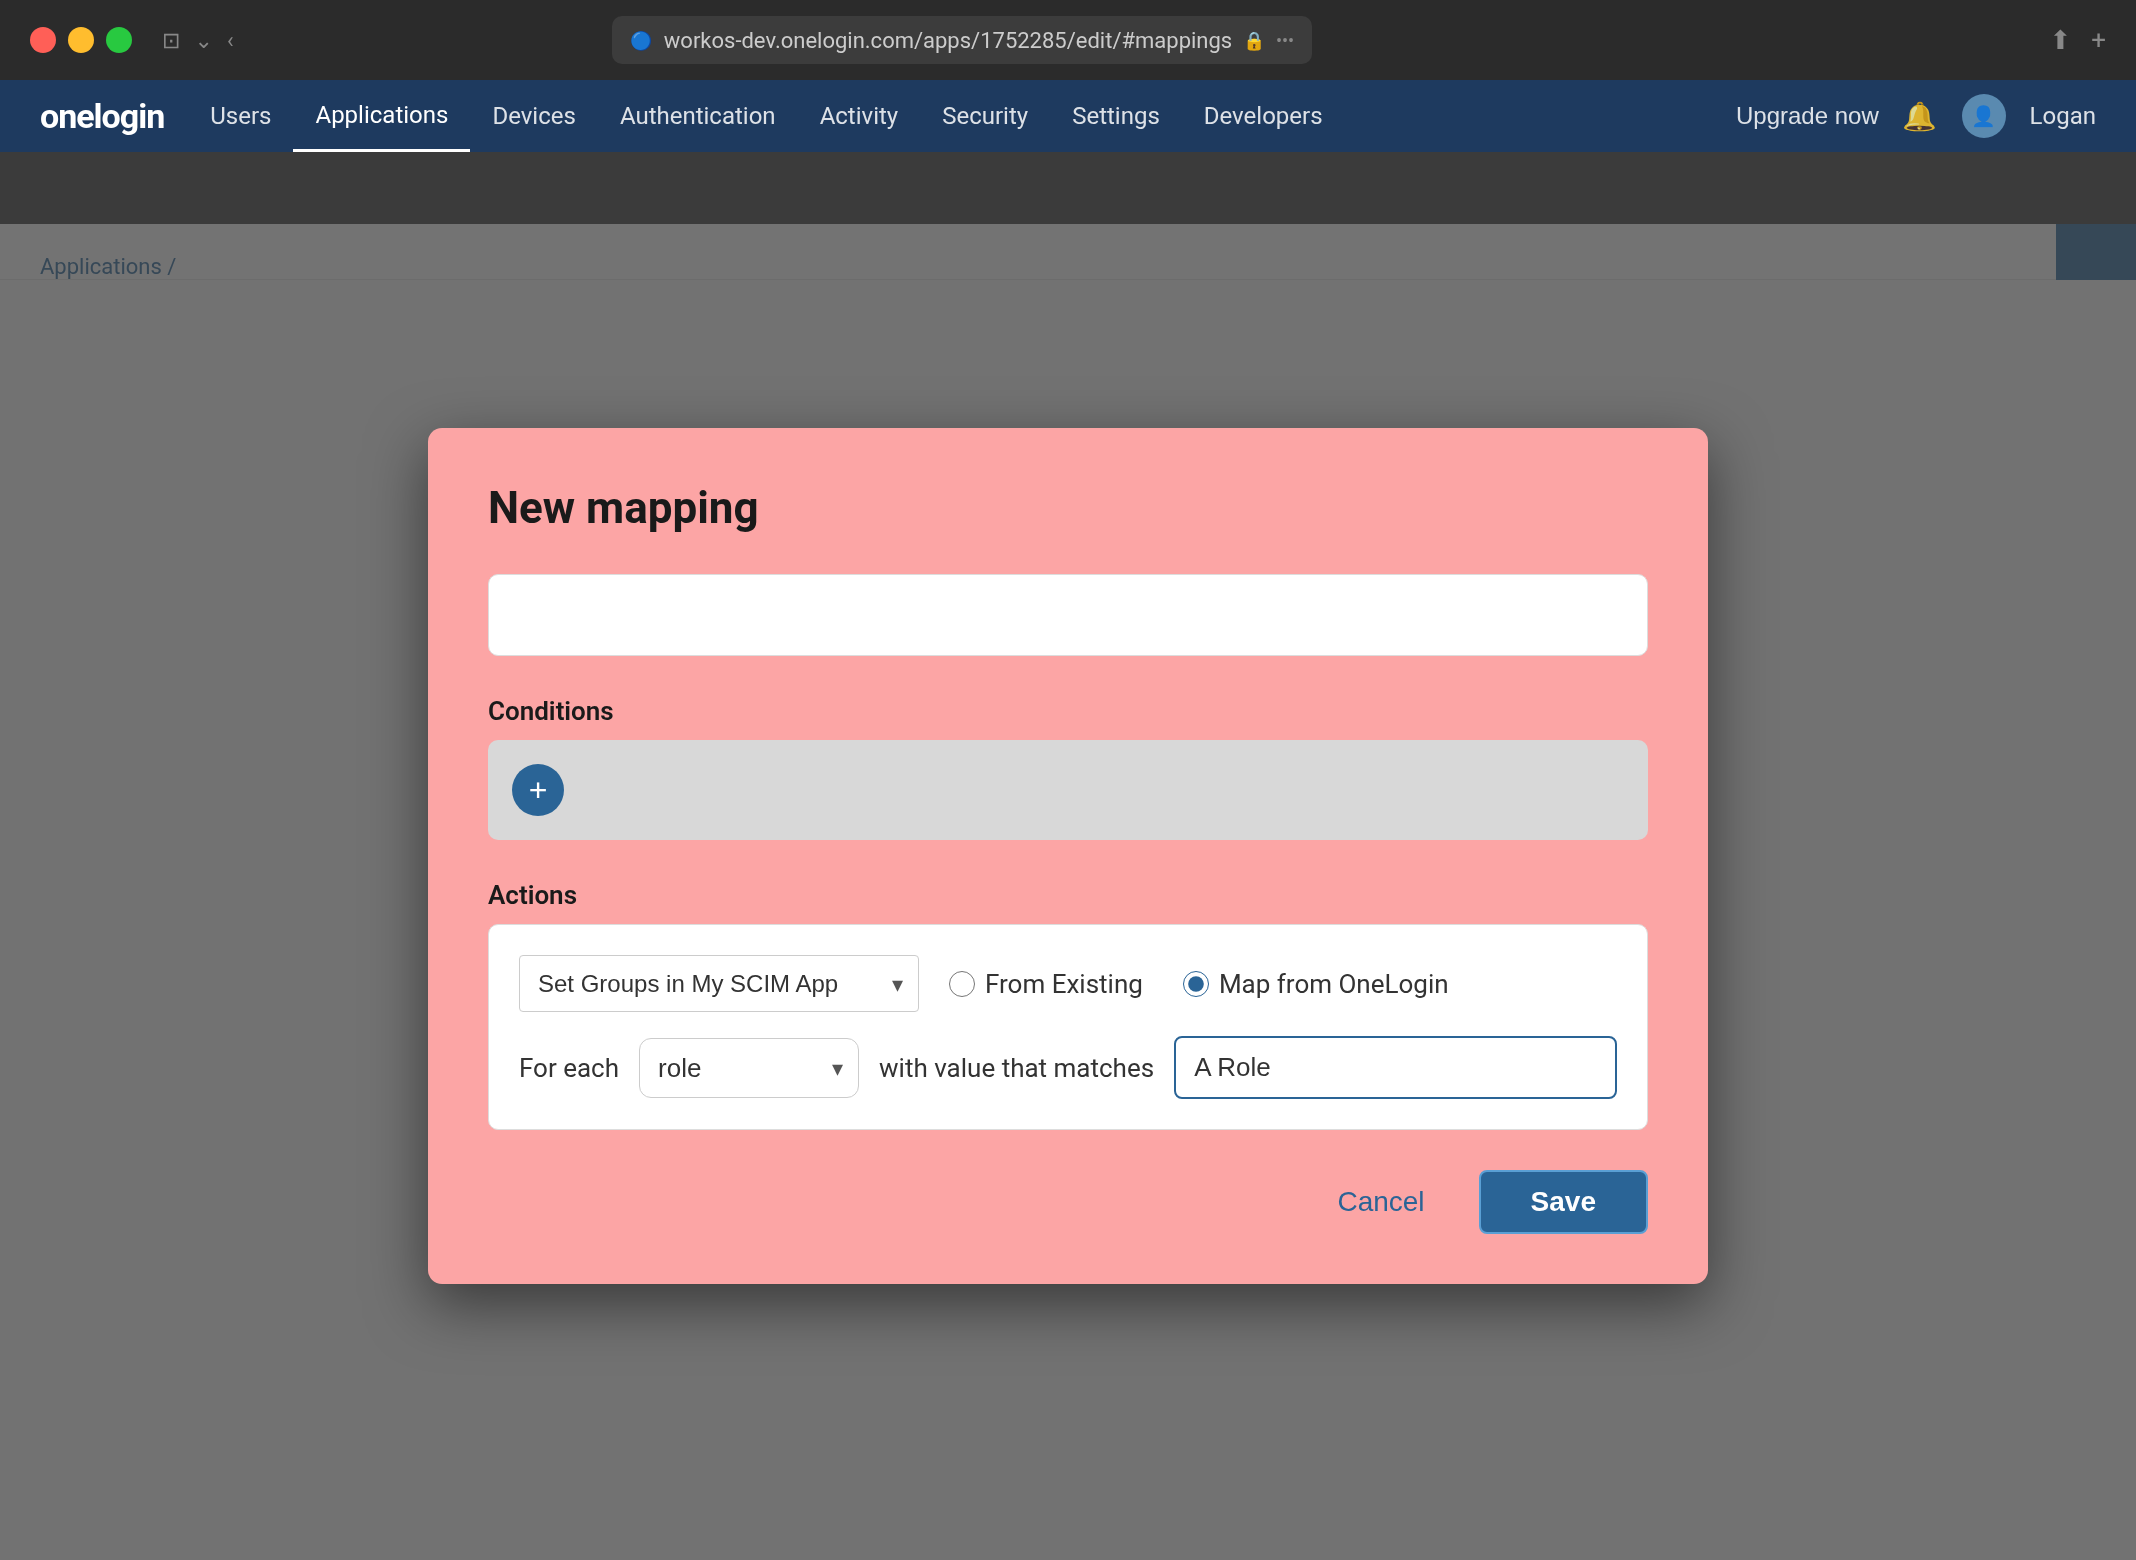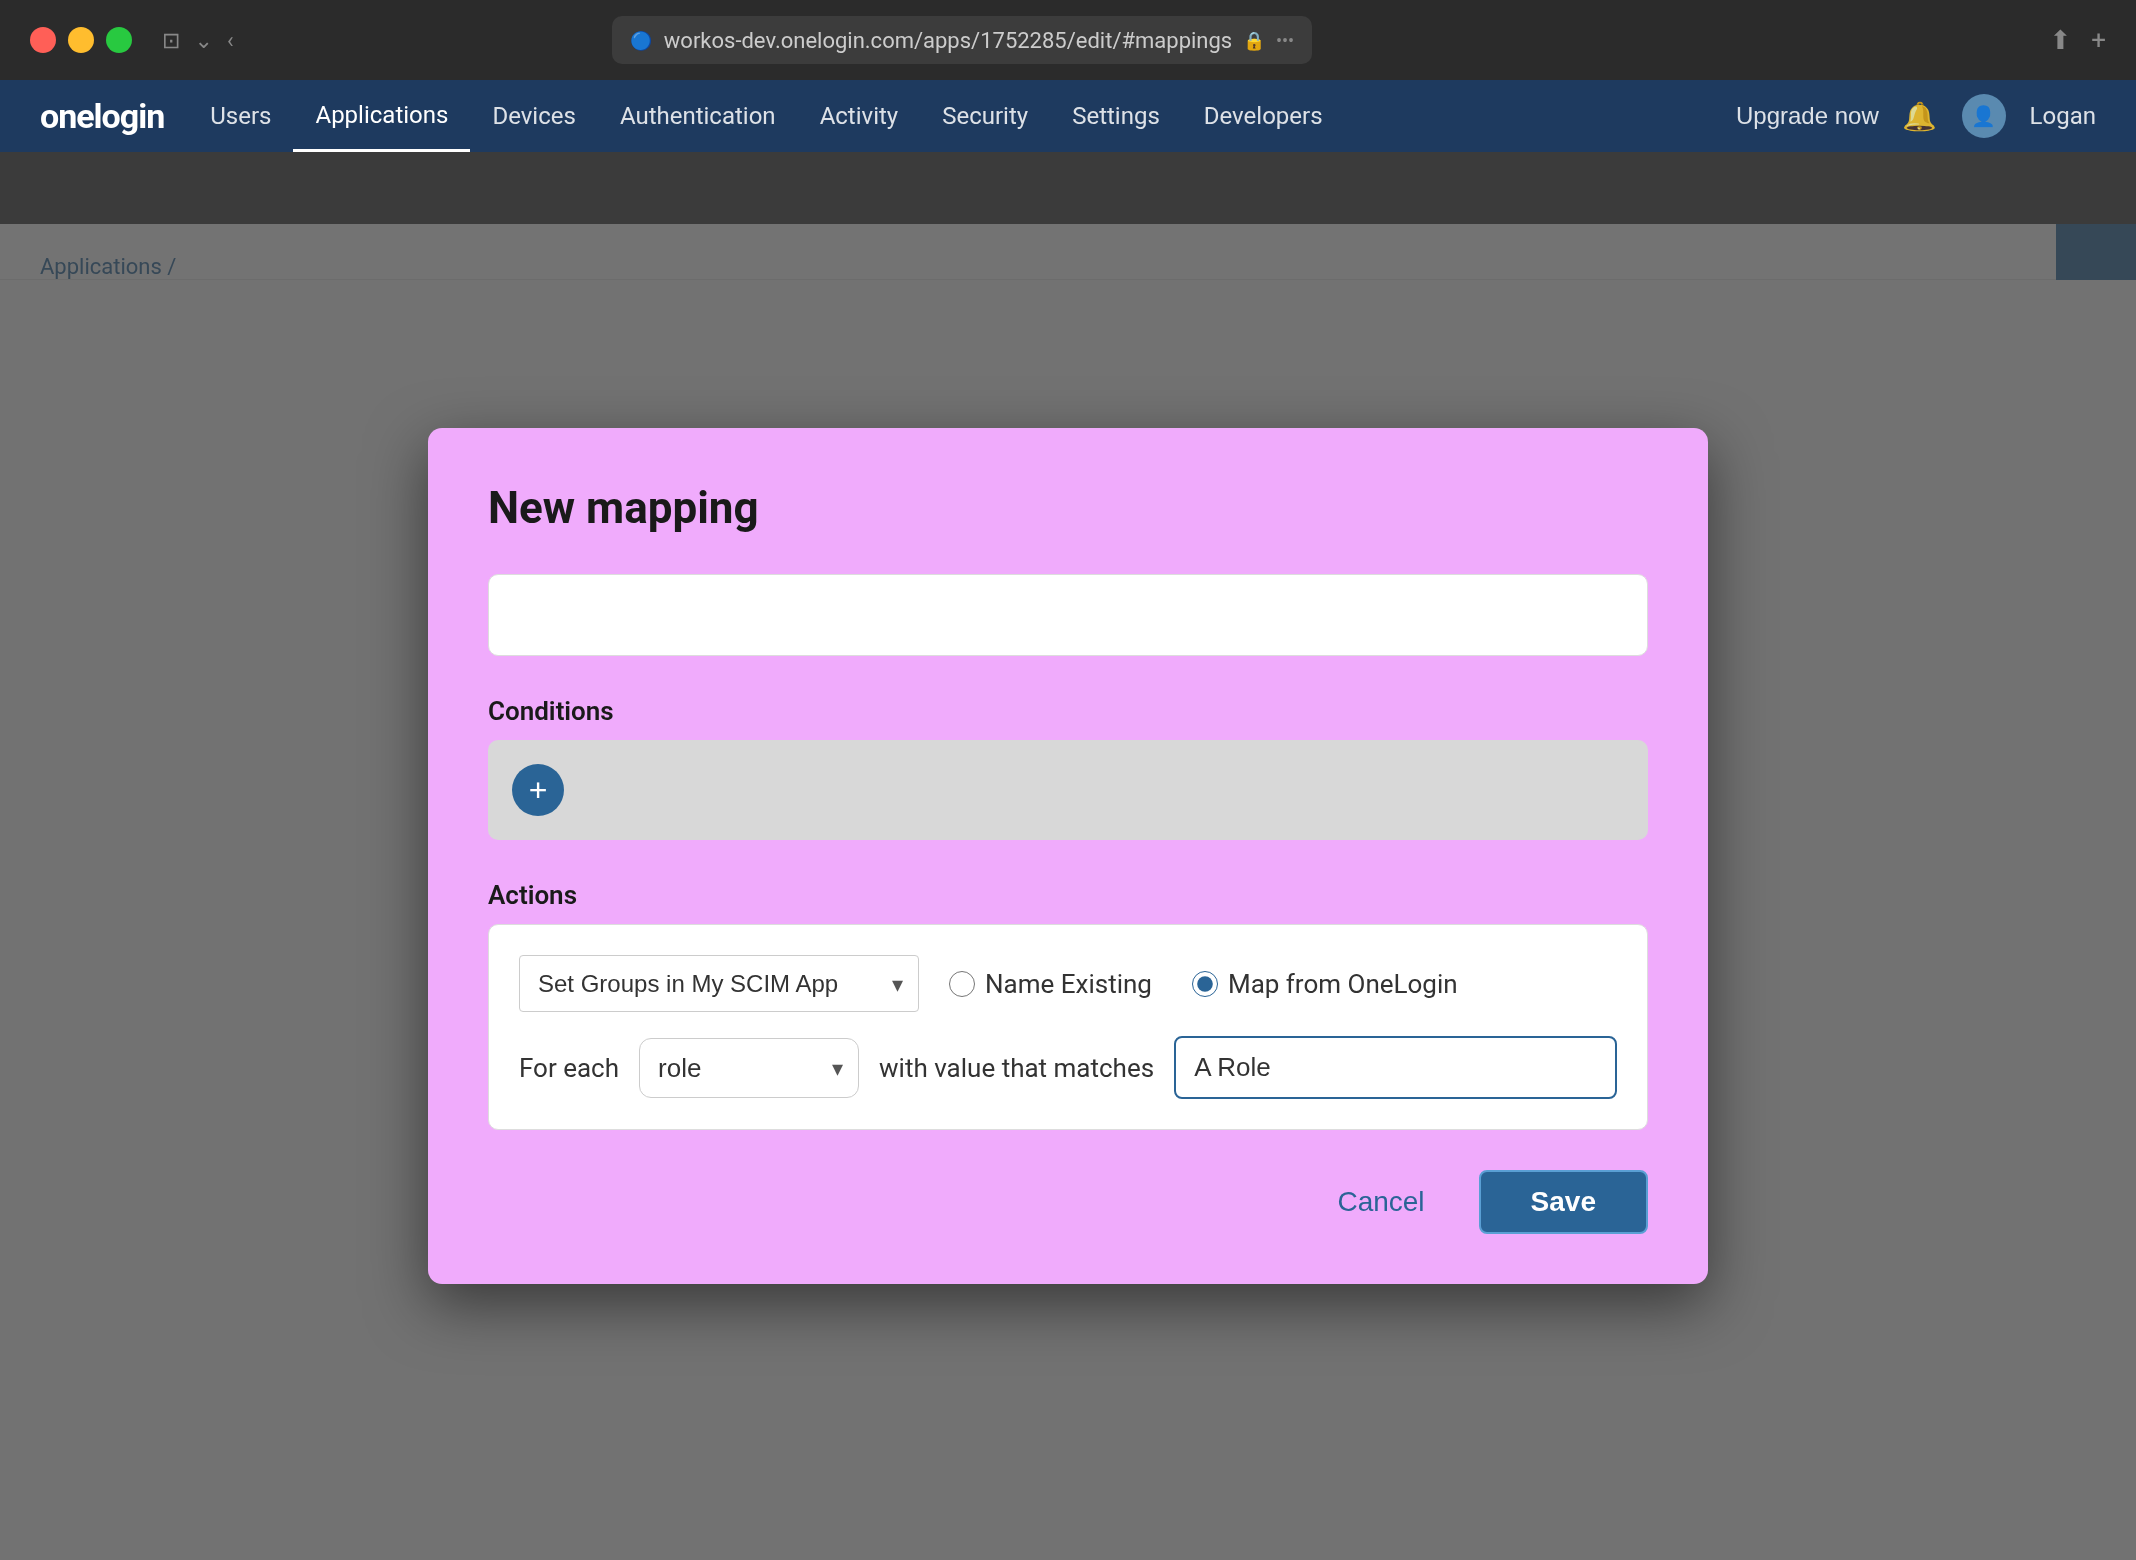--- a/index.html
+++ b/index.html
@@ -160,21 +160,21 @@
       left: 0;
       right: 0;
       bottom: 0;
       display: flex;
       align-items: center;
       justify-content: center;
       background: rgba(60, 60, 60, 0.7);
     }
 
     .modal {
-      background: #f0abfc;
+      background: #fca5a5;
       border-radius: 14px;
       width: 1280px;
       padding: 54px 60px 50px;
       position: relative;
       box-shadow: 0 20px 60px rgba(0,0,0,0.5);
     }
 
     .modal-title {
       font-size: 44px;
       font-weight: 700;
@@ -480,21 +480,21 @@
           <div class="action-select-wrapper">
             <select class="action-select">
               <option>Set Groups in My SCIM App</option>
             </select>
             <span class="select-arrow">▾</span>
           </div>
 
           <div class="radio-group">
             <label class="radio-label">
               <input type="radio" class="radio-input" name="mapping-type" value="from-existing" style="">
-              <span>Name Existing</span>
+              <span>From Existing</span>
             </label>
             <label class="radio-label">
               <input type="radio" class="radio-input" name="mapping-type" value="map-from-onelogin" checked="" style="">
               <span>Map from OneLogin</span>
             </label>
           </div>
         </div>
 
         <div class="actions-row2">
           <span class="for-each-label">For each</span>

